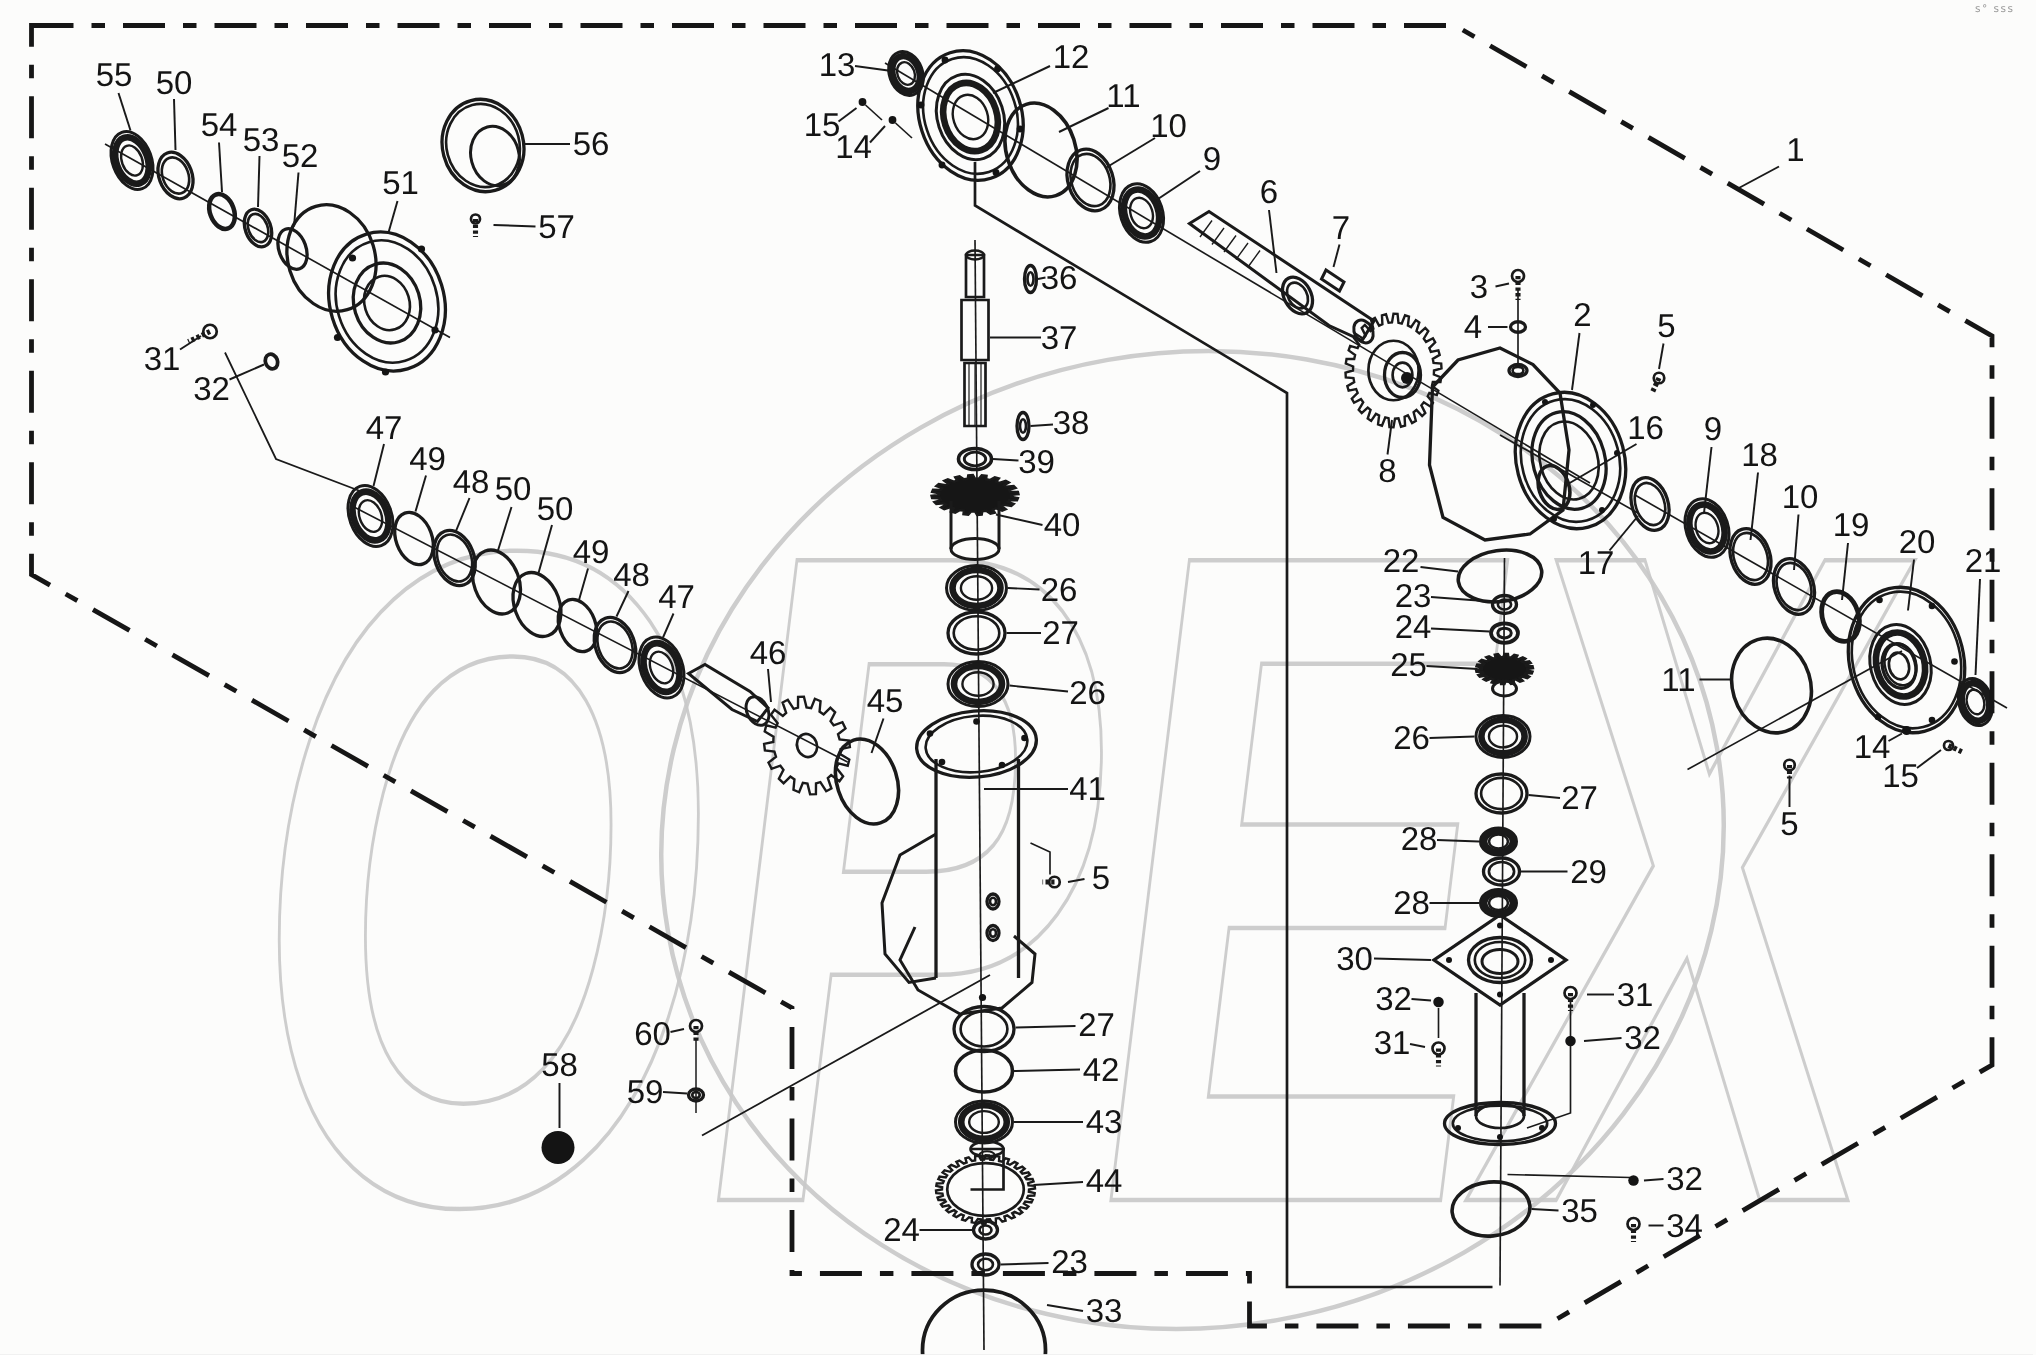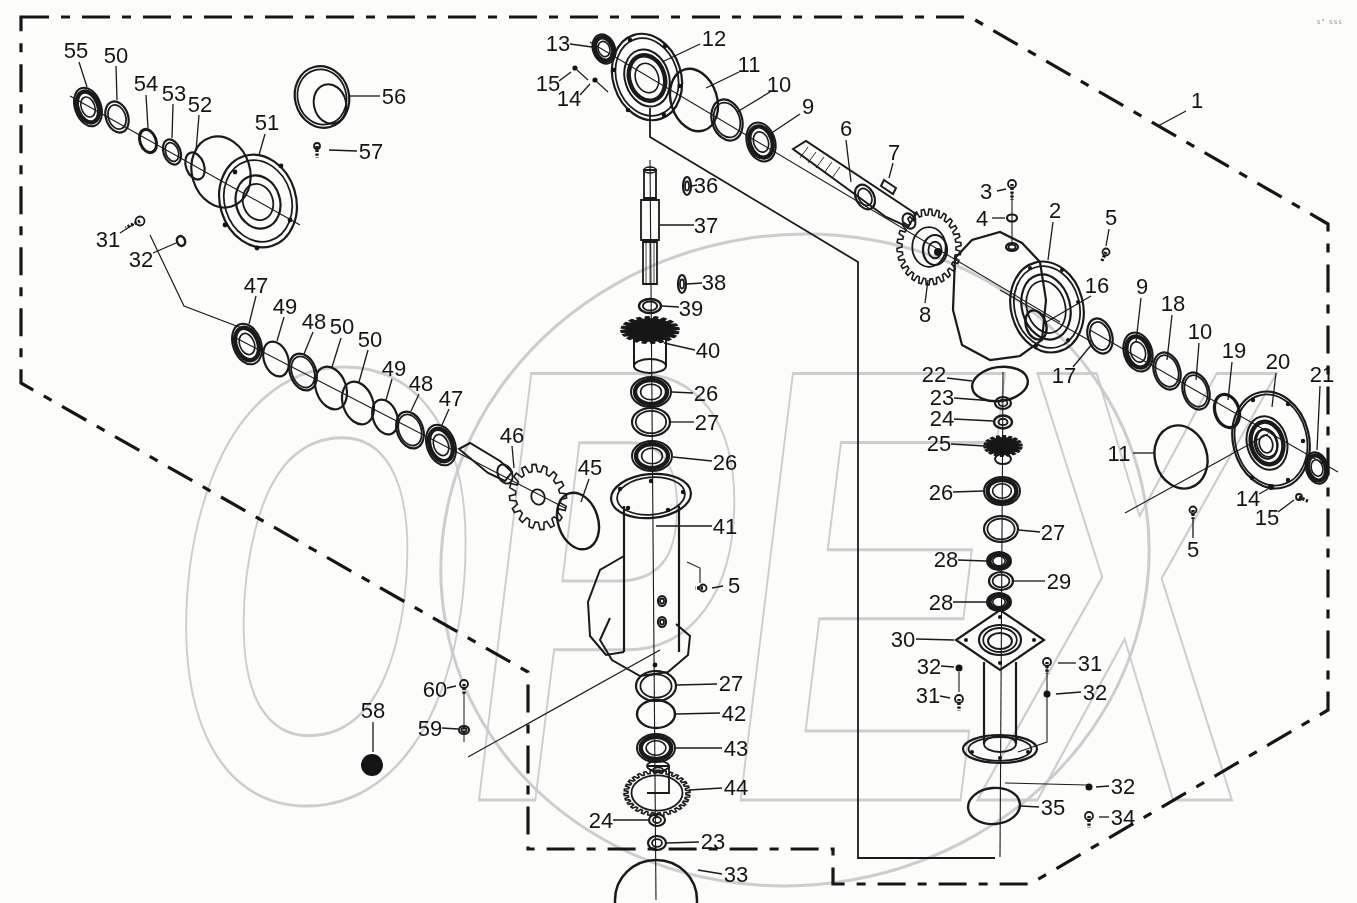--- a/index.html
+++ b/index.html
@@ -1,21 +1,21 @@
 <!DOCTYPE html>
 <html><head>
 <meta charset="utf-8">
 <style>
   html,body{margin:0;padding:0;background:#e9e9e9;}
   #stage{position:relative;width:1357px;height:903px;background:#fcfcfb;overflow:hidden;}
   svg{position:absolute;left:0;top:0;}
   svg text.callout{font-family:"Liberation Sans",sans-serif;font-size:22px;fill:#141414;}
   svg text.wm{font-family:"Liberation Sans",sans-serif;font-weight:bold;font-style:italic;
       fill:none;stroke:#c9c9c9;stroke-width:3;}
-  #corner-mark{position:absolute;top:18px;right:14px;font-family:"DejaVu Sans",sans-serif;
+  #corner-mark{position:absolute;top:2px;right:14px;font-family:"DejaVu Sans",sans-serif;
       font-size:7px;color:#999;letter-spacing:1px;}
 </style>
 </head>
 <body>
 
 <div id="stage">
   <div id="corner-mark">s° sss</div>
 <svg width="1357" height="903" viewBox="0 0 1357 903">
       <ellipse cx="795" cy="560" rx="355" ry="325" fill="none" stroke="#cdcdcd" stroke-width="3" transform="rotate(-10 795 560)"></ellipse>
       <text x="712" y="800" text-anchor="middle" font-size="620" textLength="1090" lengthAdjust="spacingAndGlyphs" opacity="0.9" class="wm" style="stroke: rgb(201, 201, 201);">OPEX</text>

